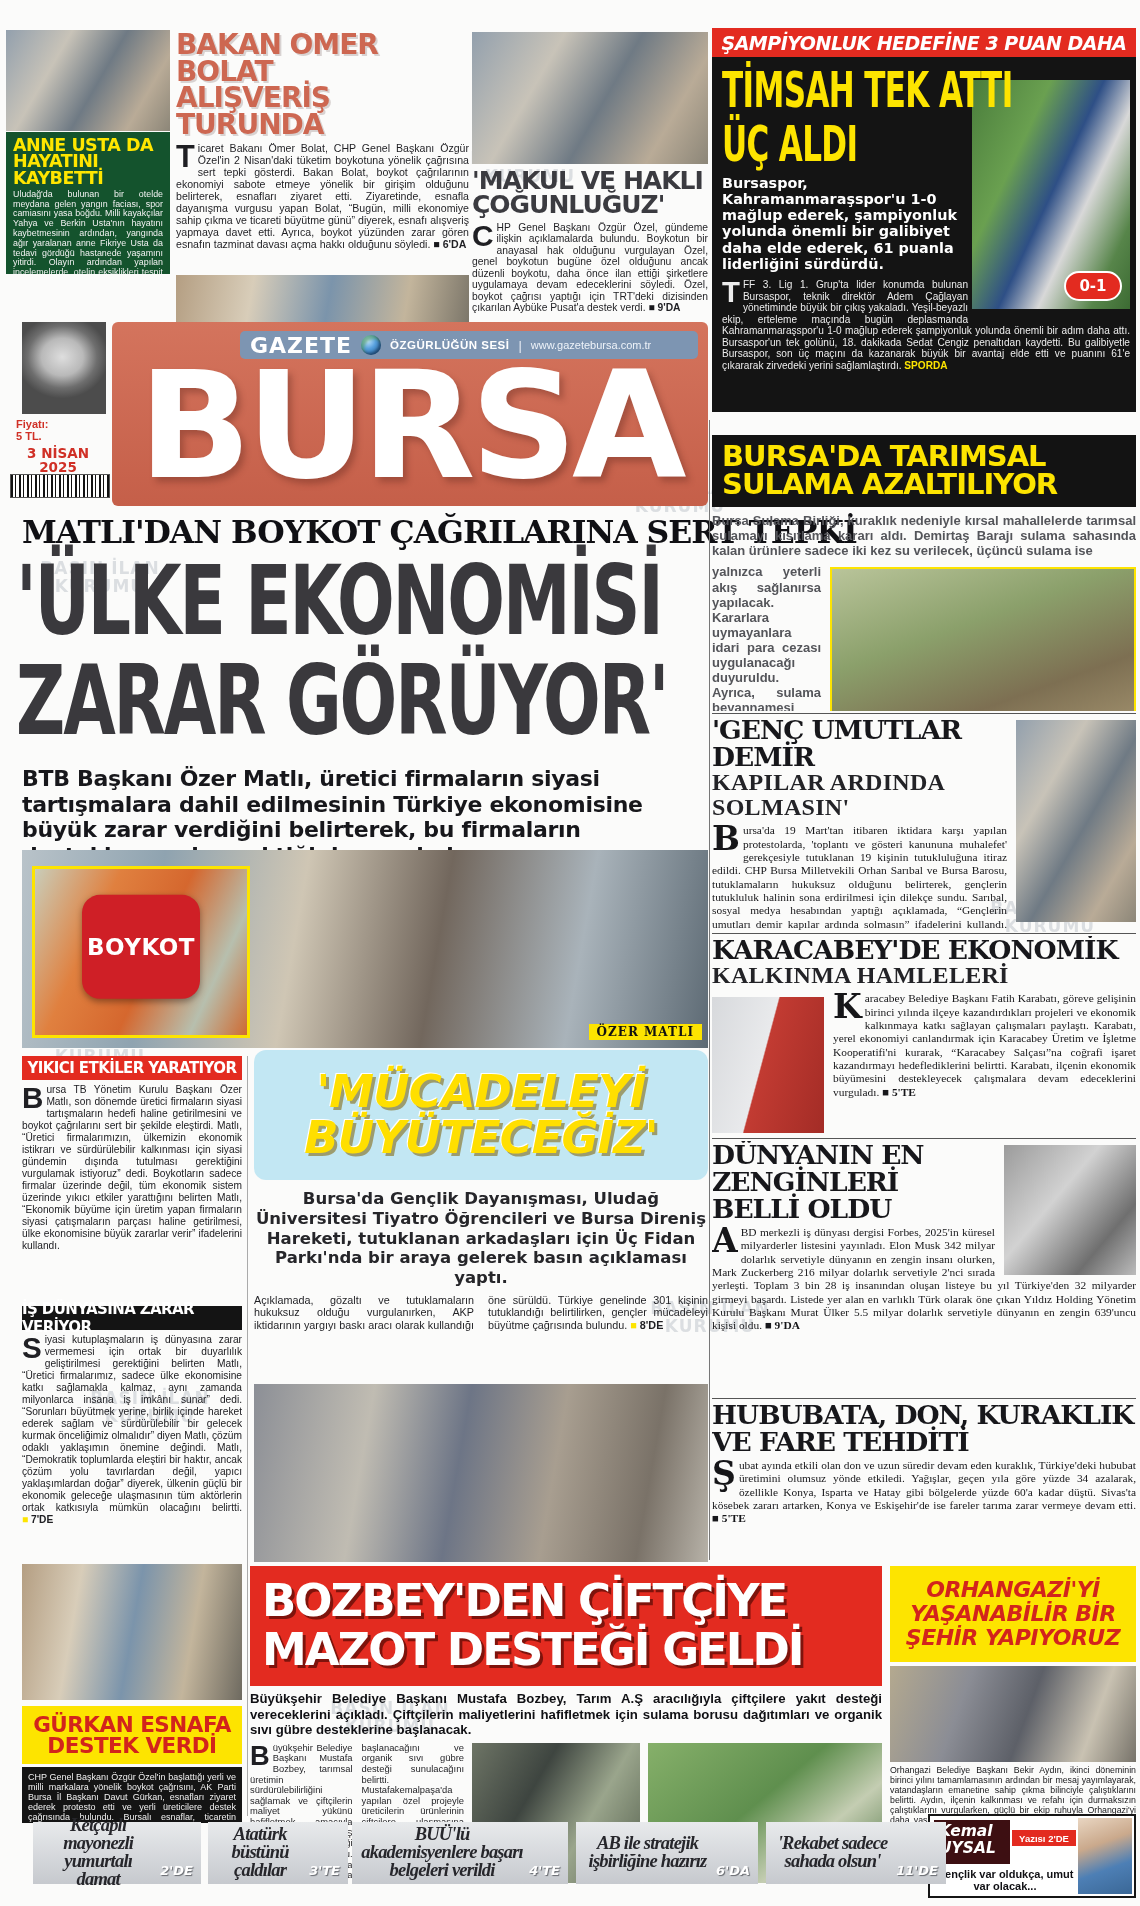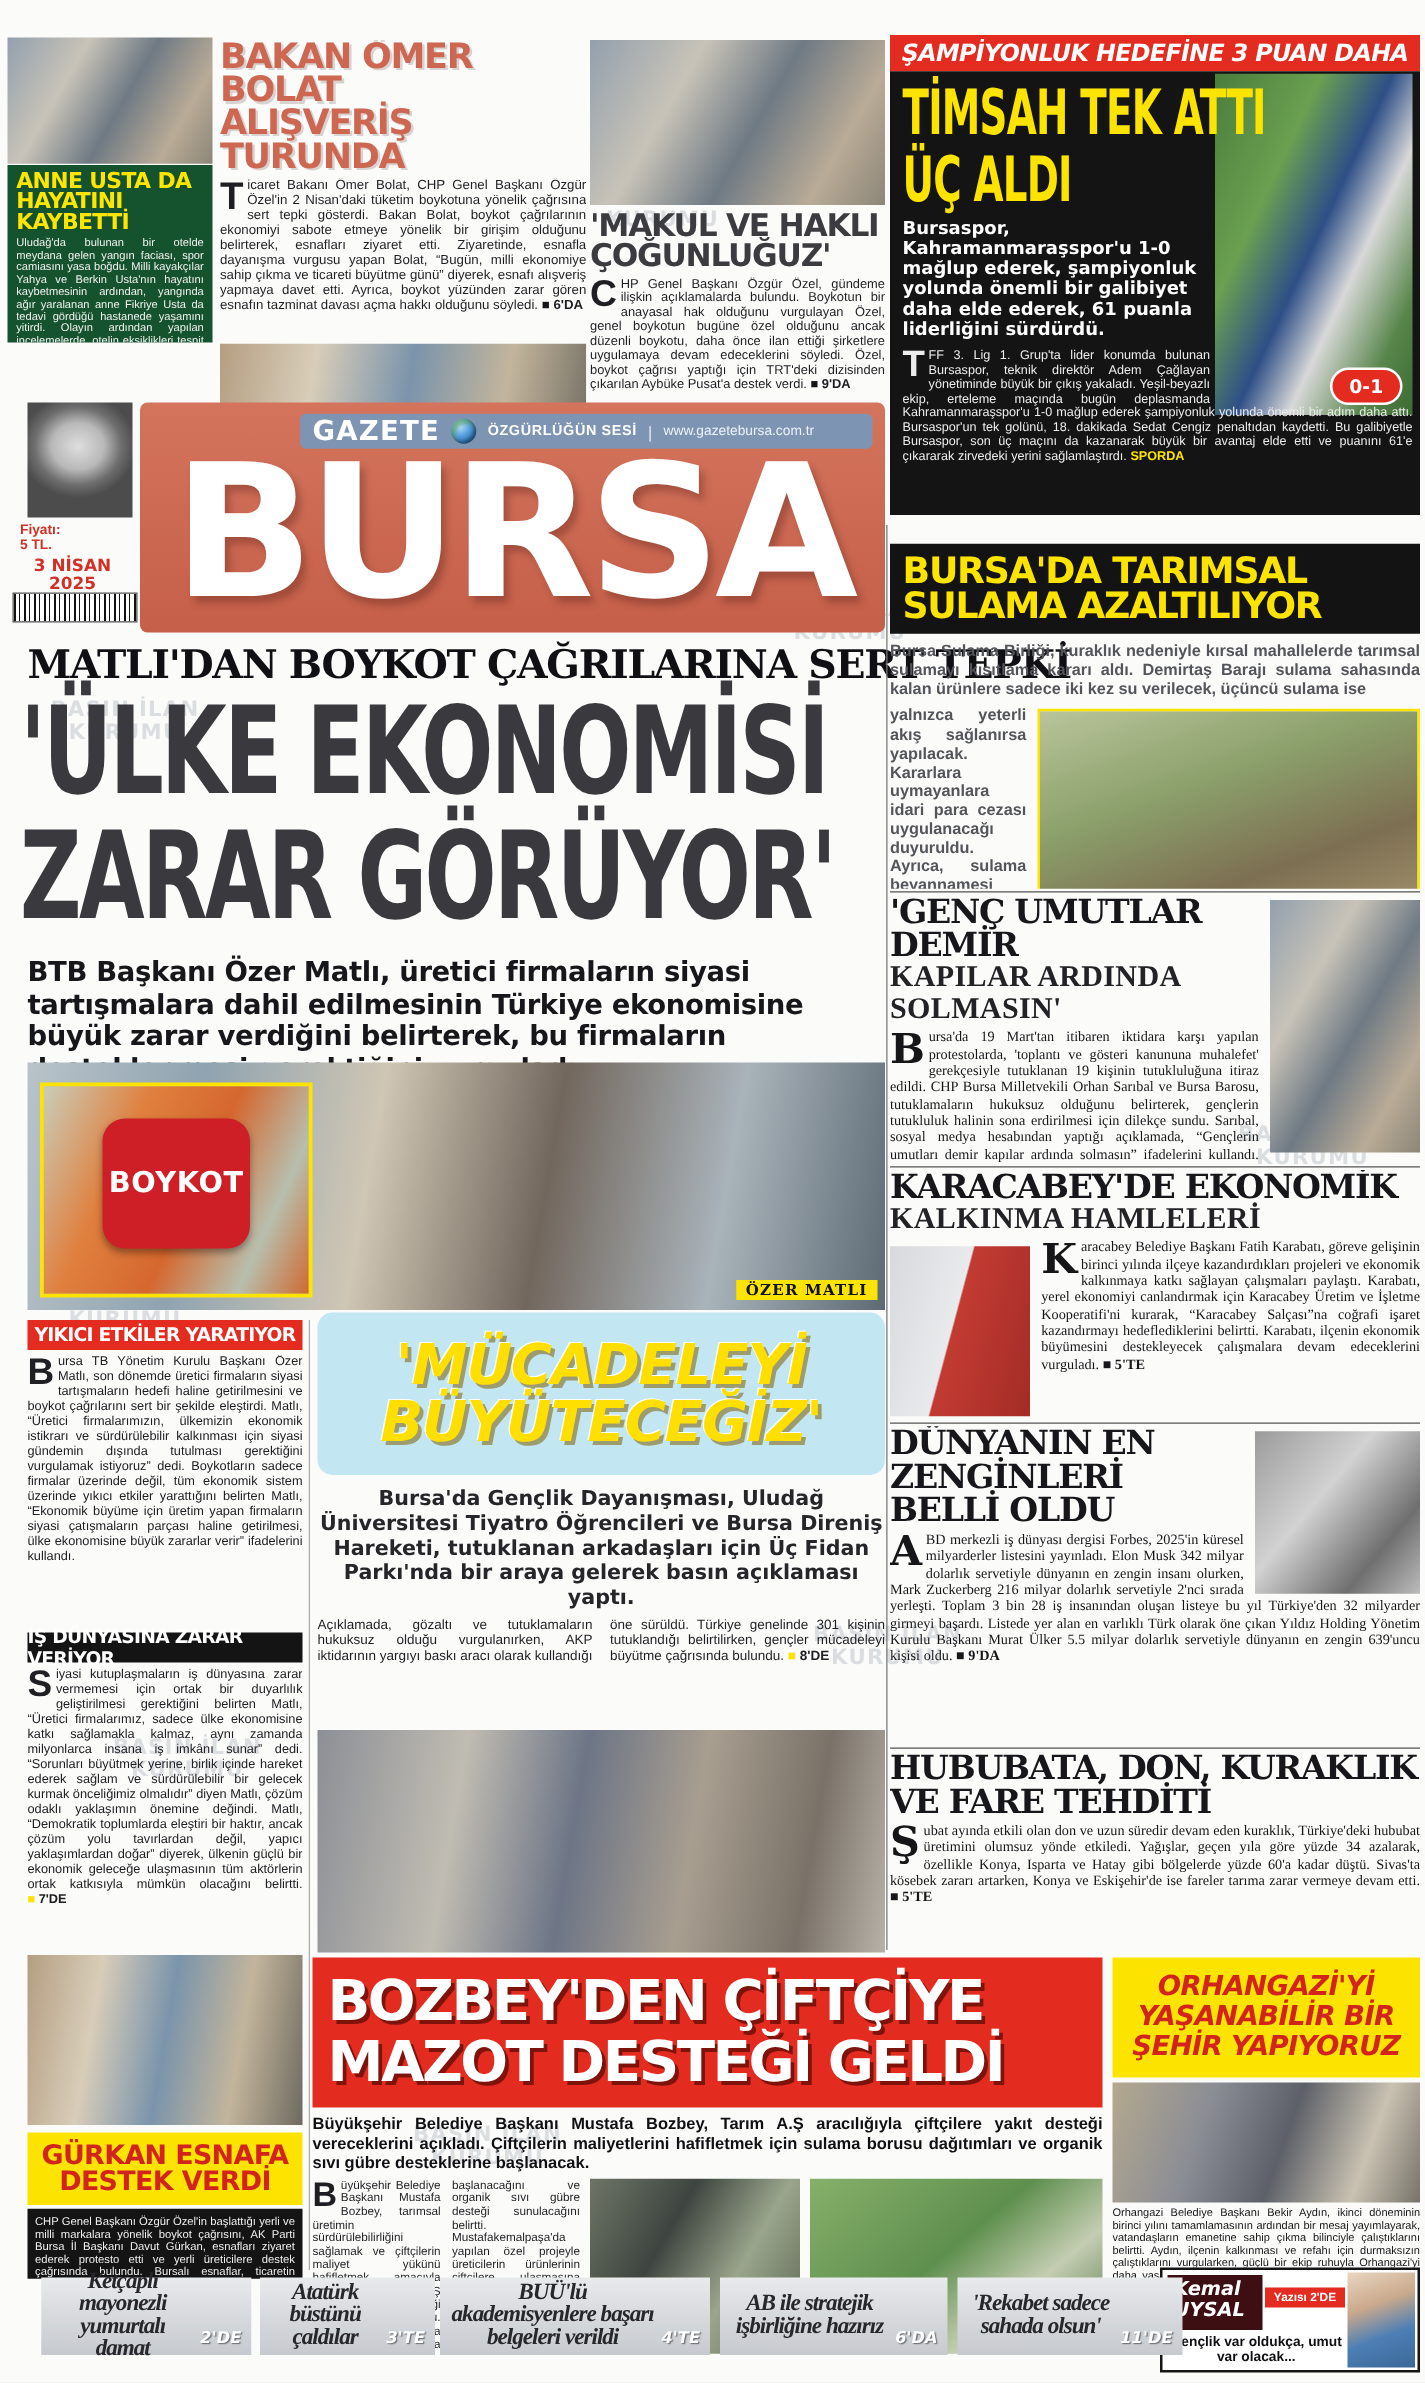--- a/index.html
+++ b/index.html
@@ -38,21 +38,21 @@
                line-height:.95;letter-spacing:-1px;margin-top:5px;}
   .makul-body{margin-top:5px;font-size:10.3px;line-height:1.12;text-align:justify;overflow:hidden;height:108px;}
   
   .dc::first-letter{float:left;font-size:2.9em;line-height:.78;padding:2px 3px 0 0;font-weight:bold;}
   .dcs::first-letter{float:left;font-size:2.9em;line-height:.8;padding:2px 3px 0 0;font-weight:bold;font-family:"DejaVu Serif",serif;}
   
   #sp-kicker{left:712px;top:28px;width:424px;height:29px;background:#e32b20;color:#fff;
              font-family:"DejaVu Sans",sans-serif;font-weight:bold;font-style:italic;font-size:19px;
              display:flex;align-items:center;justify-content:center;letter-spacing:-.5px;}
   #sp-panel{left:712px;top:57px;width:424px;height:355px;background:#141414;}
-  .sp-photo{position:absolute;right:6px;top:2px;width:158px;height:273px;
+  .sp-photo{position:absolute;right:6px;top:23px;width:158px;height:229px;
             background:linear-gradient(115deg,#4a7d3c 0%,#6aa050 30%,#2e4f86 50%,#d8d8d8 65%,#57854a 85%,#3c6b33 100%);}
   .sp-badge{position:absolute;right:8px;bottom:8px;width:54px;height:26px;background:#e32b20;border:2px solid #fff;
             border-radius:15px;color:#fff;font-family:"DejaVu Sans",sans-serif;font-weight:bold;font-size:15px;
             display:flex;align-items:center;justify-content:center;}
   .sp-h{position:absolute;left:10px;font-family:"DejaVu Sans",sans-serif;font-weight:bold;color:#fde400;
         font-size:50px;line-height:1;white-space:nowrap;transform:scaleX(.62);transform-origin:left top;letter-spacing:-1px;}
   .sp-deck{position:absolute;left:10px;top:118px;width:246px;color:#fff;font-weight:bold;
            font-family:"DejaVu Sans",sans-serif;font-size:14.4px;line-height:1.12;}
   .sp-body{position:absolute;left:10px;top:222px;right:6px;bottom:6px;color:#ececec;font-size:10.1px;
            line-height:1.14;text-align:justify;overflow:hidden;}

